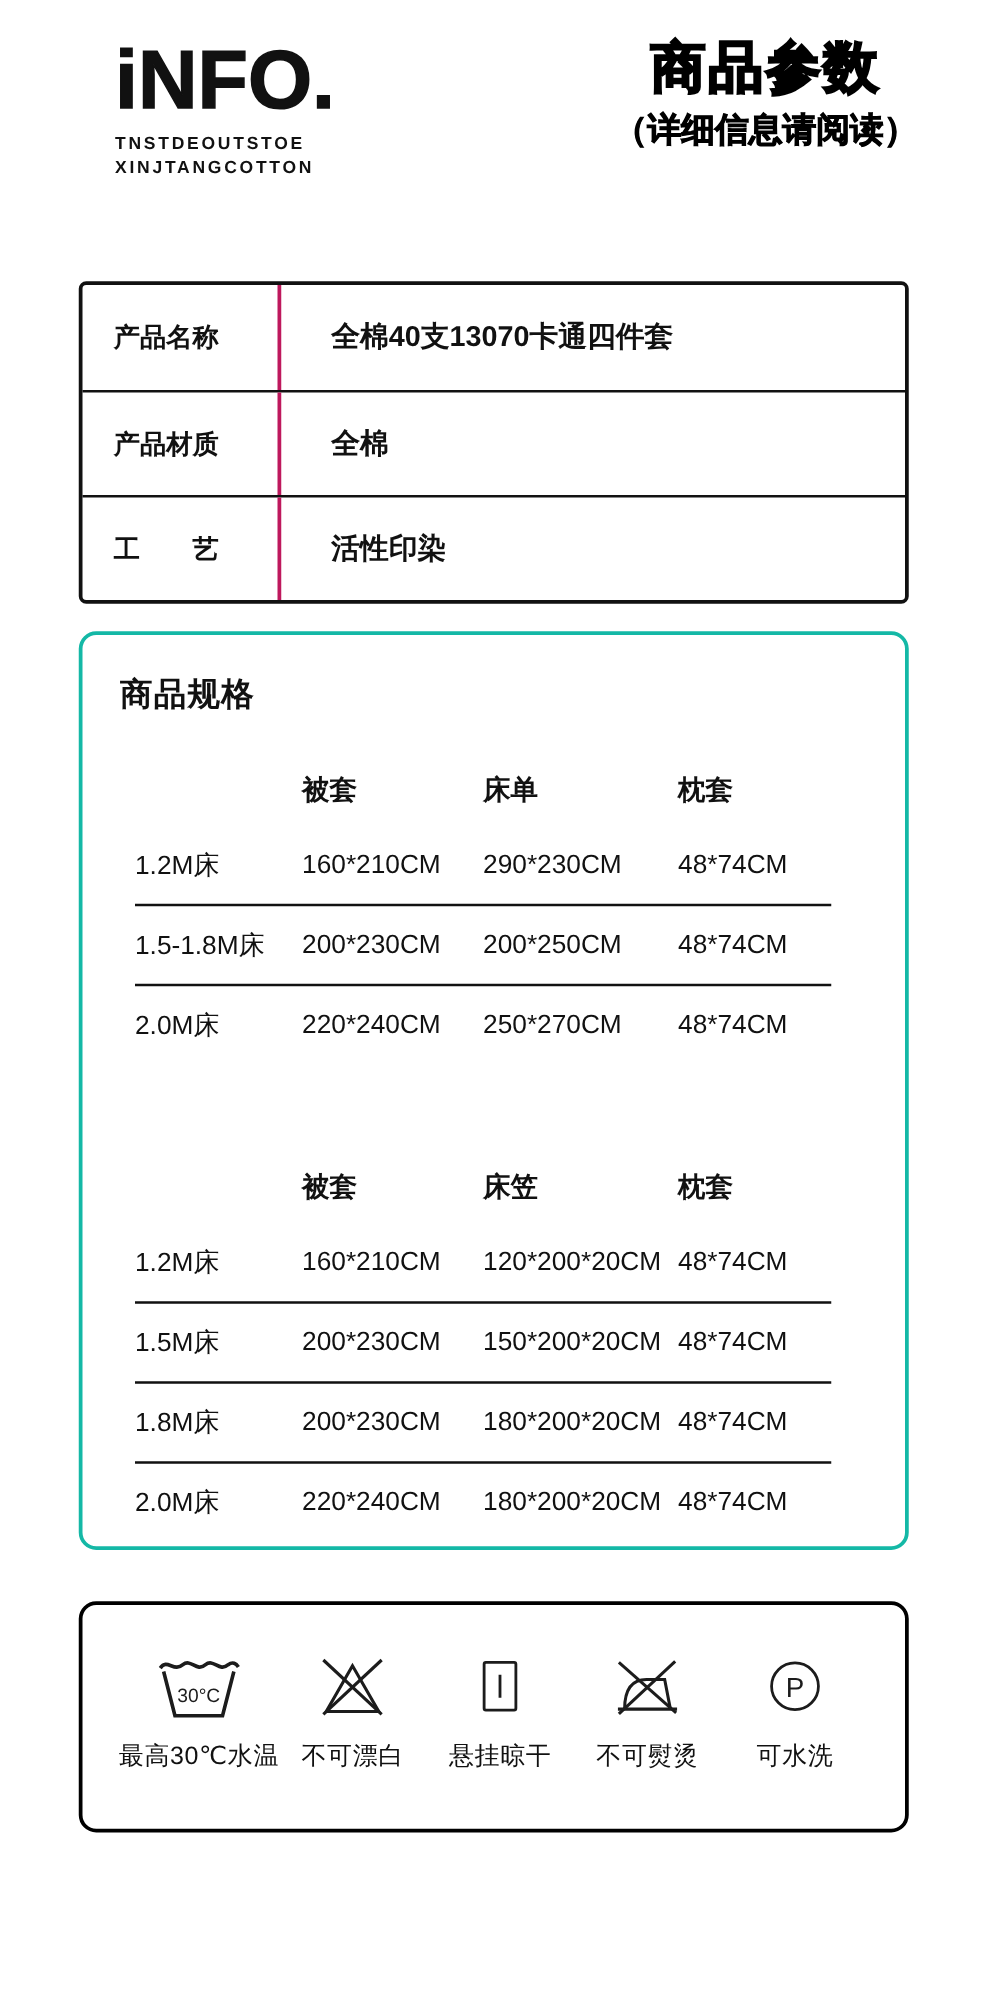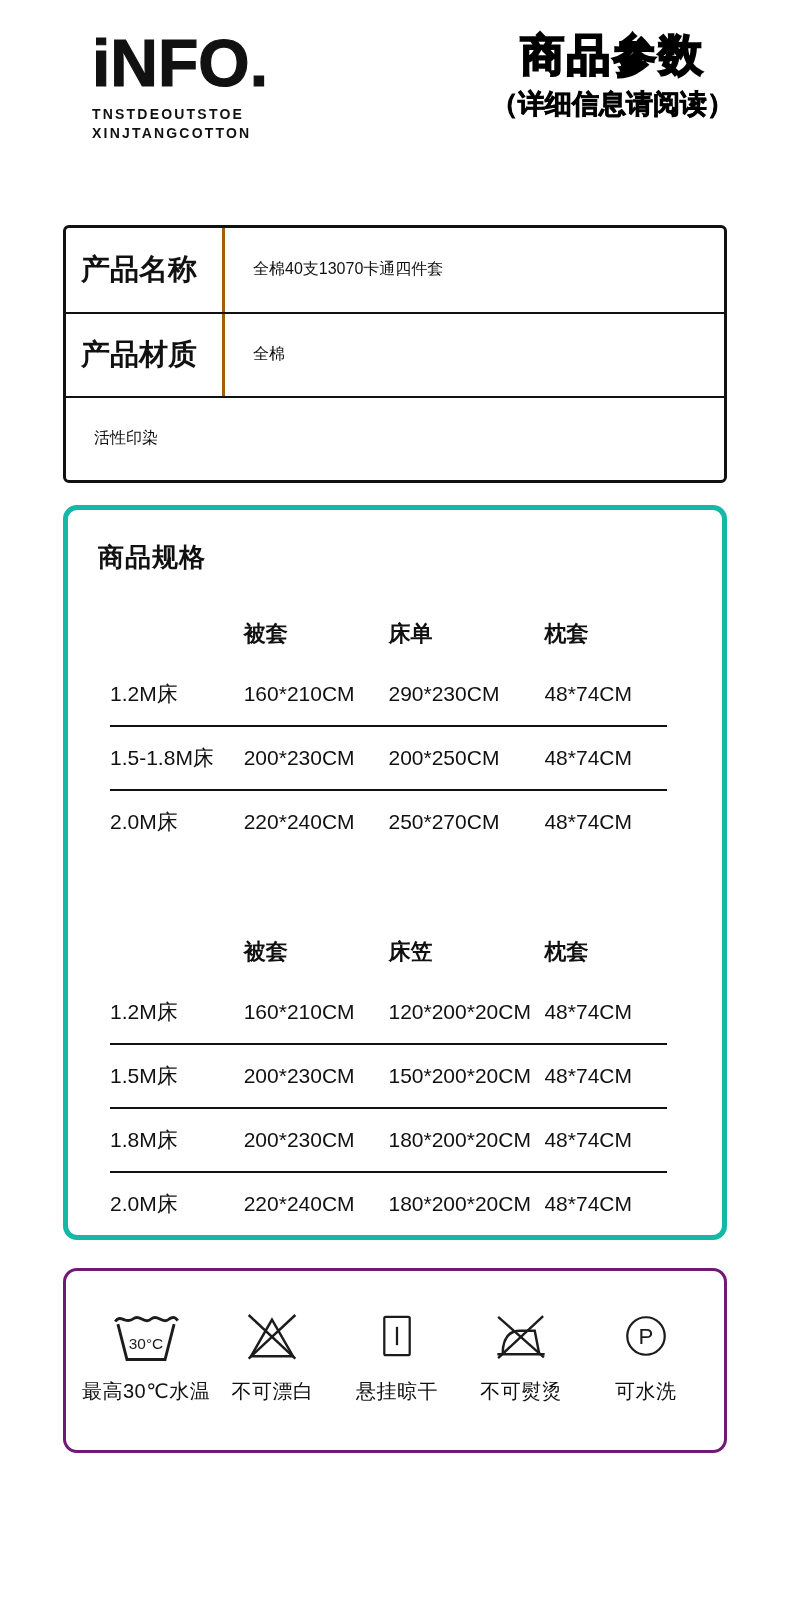--- a/index.html
+++ b/index.html
@@ -18,44 +18,44 @@
   .page-title { font-size:44px; font-weight:900; line-height:1.05; letter-spacing:2px;
                 -webkit-text-stroke:2px #000; color:#000; }
   .page-subtitle { margin-top:8px; font-size:27px; font-weight:700; letter-spacing:0px;
                    -webkit-text-stroke:0.8px #000; color:#000; }
 
   
   .product-table { margin:82px 0 0 63px; width:664px;
                    border:3px solid #111; border-radius:6px; background:#fff; }
   .pt-row { display:flex; height:84px; border-top:2px solid #111; }
   .pt-row:first-child { border-top:none; }
-  .pt-label { width:159px; flex:0 0 159px; border-right:3px solid #a16207;
-              display:flex; align-items:center; padding-left:15px;
-              font-weight:bold; font-size:29px; white-space:pre; }
-  .pt-value { flex:1; display:flex; align-items:center; padding-left:28px;
-              font-size:16px; }
+  .pt-label { width:159px; flex:0 0 159px; border-right:3px solid #be185d;
+              display:flex; align-items:center; padding-left:25px;
+              font-weight:bold; font-size:21px; white-space:pre; }
+  .pt-value { flex:1; display:flex; align-items:center; padding-left:40px;
+              font-size:23px;font-weight:bold; }
 
   
   .spec-box { margin:22px 0 0 63px; width:664px; height:735px;
-              border:5px solid #14b8a6; border-radius:14px; padding:30px 0 0; }
+              border:3px solid #14b8a6; border-radius:14px; padding:30px 0 0; }
   .spec-title { margin-left:30px; font-size:26px; font-weight:bold; letter-spacing:1px; }
   .spec-table { width:557px; margin-left:42px; }
   .spec-table.first { margin-top:38px; }
   .spec-table.second { margin-top:78px; }
   .sp-row { display:grid; grid-template-columns:24% 26% 28% 22%; align-items:center;
             text-align:left; }
   .sp-head { font-weight:bold; font-size:22px; padding:6px 0 14px; }
   .sp-data { font-size:21px; padding:17px 0; }
   .sp-data.lined { border-top:2px solid #111; }
 
   
-  .care-box { margin:28px 0 0 63px; width:664px; height:185px;
-              border:3px solid #701a75; border-radius:14px;
+  .care-box { margin:41px 0 0 63px; width:664px; height:185px;
+              border:3px solid #000000; border-radius:14px;
               display:flex; justify-content:space-around; align-items:center;
-              padding:6px 16px 14px; }
+              padding:6px 29px 14px; }
   .care-item { flex:1; display:flex; flex-direction:column; align-items:center; gap:13px; }
   .care-icon { height:58px; display:flex; align-items:flex-end; justify-content:center; }
   .care-icon svg { stroke:#1c1c1c; fill:none; stroke-width:1.6; }
   .care-icon svg text { stroke:none; fill:#1c1c1c; font-family:"Liberation Sans",sans-serif; }
   .care-label { font-size:20px; letter-spacing:0.5px; white-space:nowrap; }
 </style>
 </head>
 <body>
 
 <div>
@@ -77,20 +77,21 @@
   <div class="product-table">
     <div class="pt-row">
       <div class="pt-label">产品名称</div>
       <div class="pt-value">全棉40支13070卡通四件套</div>
     </div>
     <div class="pt-row">
       <div class="pt-label">产品材质</div>
       <div class="pt-value">全棉</div>
     </div>
     <div class="pt-row">
+      <div class="pt-label">工　　艺</div>
       <div class="pt-value">活性印染</div>
     </div>
   </div>
 
   <div class="spec-box">
     <div class="spec-title">商品规格</div>
 
     <div class="spec-table first">
       <div class="sp-row sp-head">
         <span></span>

